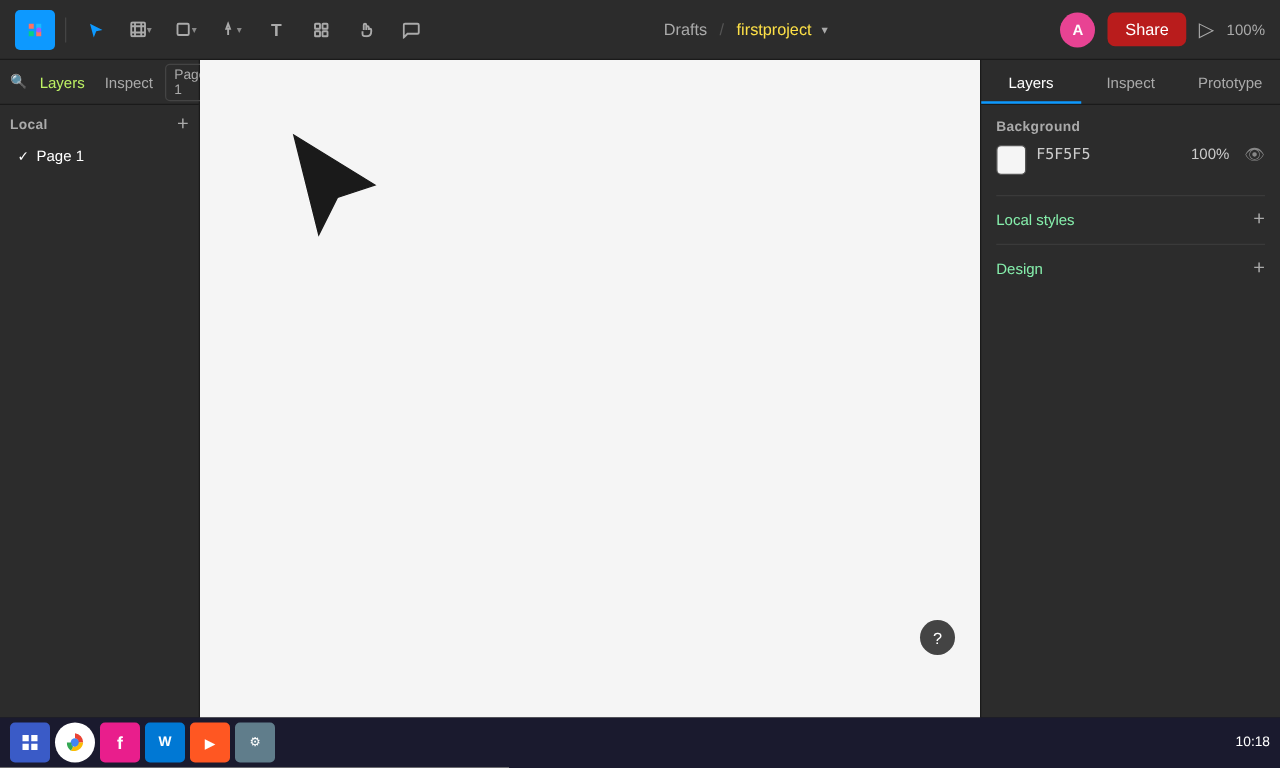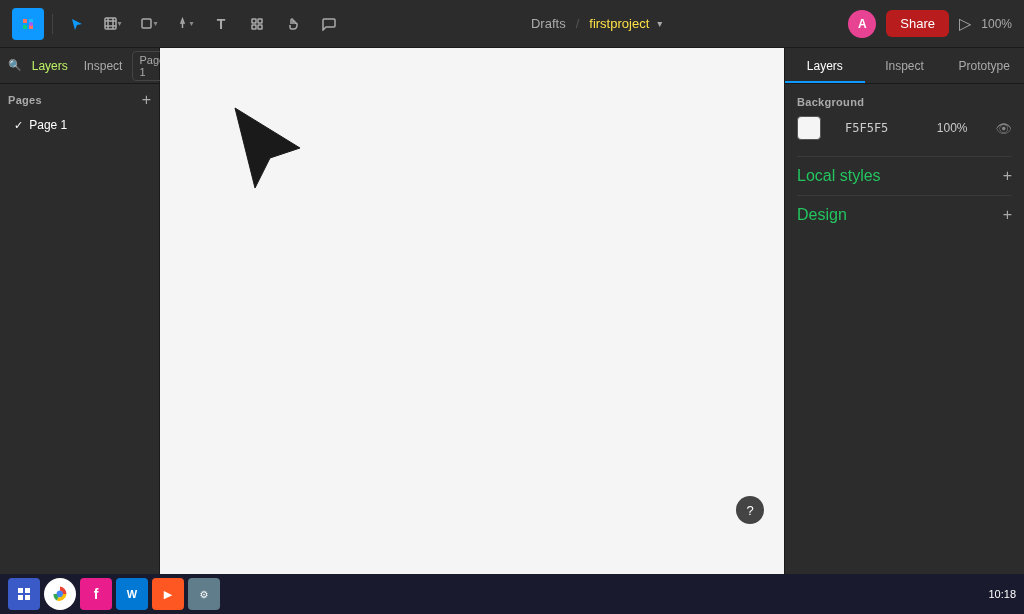--- a/index.html
+++ b/index.html
@@ -138,38 +138,38 @@
     }
 
     .right-panel-content { padding: 12px; flex: 1; }
 
     .section-label {
       font-size: 11px; color: #aaa; font-weight: 700;
       margin-bottom: 8px; letter-spacing: 0.3px;
     }
 
     .bg-row {
-      display: flex; align-items: center; gap: 24px; margin-bottom: 16px;
+      display: flex; align-items: flex-start; gap: 8px; margin-bottom: 16px;
     }
     .bg-swatch {
       width: 24px; height: 24px; border-radius: 4px;
       background: #f5f5f5; border: 1px solid #555; cursor: pointer; flex-shrink: 0;
     }
     .bg-value {
       font-size: 12px; color: #ccc; flex: 1; cursor: pointer;
       font-family: monospace;
     }
     .bg-opacity { font-size: 12px; color: #ccc; margin-right: 4px; }
     .eye-btn { color: #888; font-size: 13px; cursor: pointer; }
 
     .right-section-row {
       display: flex; align-items: center; justify-content: space-between;
       padding: 10px 0; border-top: 1px solid #3a3a3a;
     }
-    .right-section-label { font-size: 16px; color: #22c55e; }
+    .right-section-label { font-size: 12px; color: #86efac; }
     .plus-btn { color: #aaa; font-size: 16px; cursor: pointer; }
 
     
     .taskbar {
       height: 40px;
       background: #1a1a2e;
       display: flex;
       align-items: center;
       padding: 0 8px;
       gap: 4px;
@@ -301,21 +301,21 @@
   <div class="left-panel">
     <div class="panel-tabs">
       <span class="search-icon-small">🔍</span>
       <div class="panel-tab active">Layers</div>
       <div class="panel-tab">Inspect</div>
       <div class="page-filter">Page 1</div>
     </div>
 
     <div class="panel-section">
       <div class="section-header">
-        <span class="section-title">Pages</span>
+        <span class="section-title">Local</span>
         <span class="add-btn">+</span>
       </div>
       <div class="page-item active">
         <span class="check-mark">✓</span>
         <span>Page 1</span>
       </div>
     </div>
   </div>
 
   <div class="canvas">

